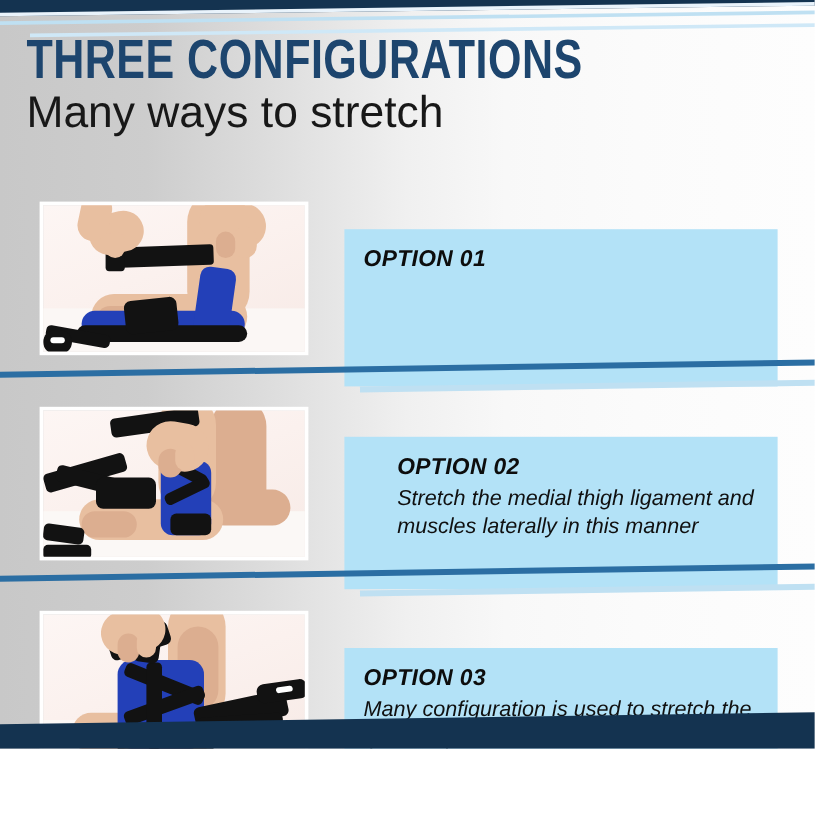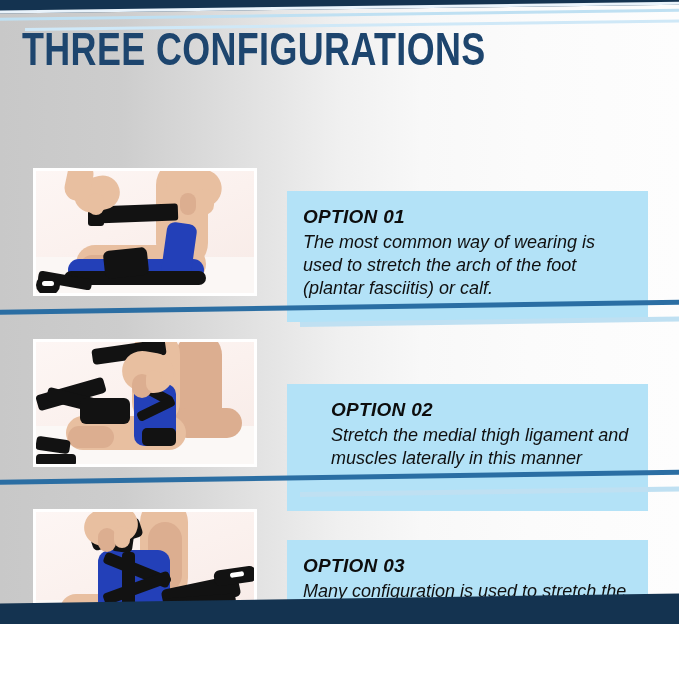--- a/index.html
+++ b/index.html
@@ -199,20 +199,21 @@
 
 <div id="page">
 
   <div class="band-top"></div>
   <div class="band-top-sheen"></div>
   <div class="accent-line accent-a"></div>
   <div class="accent-line accent-b"></div>
 
   <div class="header">
     <div class="title">THREE CONFIGURATIONS</div>
+    <div class="subtitle">Many ways to stretch</div>
   </div>
 
   <div class="row" style="top:0;">
     <div class="photo" style="top:168px;">
       <div class="photo-inner">
         <div class="floor" style="left:0; top:86px; width:224px; height:42px; background:#fbf7f5;"></div>
 
         <div class="skin" style="left:120px; top:-12px; width:52px; height:110px; border-radius:26px;"></div>
 
         <div class="skin" style="left:40px; top:74px; width:130px; height:38px; border-radius:19px;"></div>
@@ -235,21 +236,20 @@
         <div class="skin" style="left:38px; top:6px; width:46px; height:34px; border-radius:17px; transform:rotate(-14deg);"></div>
         <div class="skin" style="left:30px; top:-10px; width:26px; height:40px; border-radius:13px; transform:rotate(12deg);"></div>
         <div class="skin" style="left:52px; top:22px; width:16px; height:22px; border-radius:8px;"></div>
         <div class="skin" style="left:130px; top:-4px; width:56px; height:38px; border-radius:19px; transform:rotate(16deg);"></div>
         <div class="skin" style="left:158px; top:18px; width:20px; height:26px; border-radius:10px;"></div>
         <div class="skin2" style="left:144px; top:22px; width:16px; height:22px; border-radius:8px;"></div>
       </div>
     </div>
     <div class="panel" style="top:163px; height:131px;">
       <div class="opt-title">OPTION 01</div>
-      <div class="opt-body">The most common way of wearing is used to stretch the arch of the foot (plantar fasciitis) or calf.</div>
     </div>
   </div>
 
   <div class="divider" style="top:310px;"></div>
   <div class="divider-sub" style="top:322px;"></div>
 
   <div class="row" style="top:0;">
     <div class="photo" style="top:339px;">
       <div class="photo-inner">
         <div class="floor" style="left:0; top:84px; width:224px; height:44px; background:#fbf8f6;"></div>
@@ -272,21 +272,21 @@
         <div class="strapk" style="left:44px; top:56px; width:50px; height:26px; border-radius:6px;"></div>
         <div class="strapk" style="left:0px; top:96px; width:34px; height:14px; border-radius:4px; transform:rotate(8deg);"></div>
         <div class="strapk" style="left:0px; top:112px; width:40px; height:12px; border-radius:4px;"></div>
         <div class="strapk" style="left:56px; top:2px; width:74px; height:16px; border-radius:4px; transform:rotate(-8deg);"></div>
 
         <div class="skin" style="left:86px; top:10px; width:52px; height:40px; border-radius:20px; transform:rotate(10deg);"></div>
         <div class="skin2" style="left:96px; top:32px; width:20px; height:24px; border-radius:10px;"></div>
         <div class="skin" style="left:110px; top:28px; width:16px; height:22px; border-radius:8px;"></div>
       </div>
     </div>
-    <div class="panel" style="top:356px; height:127px;padding-left:44px;">
+    <div class="panel" style="top:336px; height:127px;padding-left:44px;">
       <div class="opt-title">OPTION 02</div>
       <div class="opt-body">Stretch the medial thigh ligament and muscles laterally in this manner</div>
     </div>
   </div>
 
   <div class="divider" style="top:480px;"></div>
   <div class="divider-sub" style="top:492px;"></div>
 
   <div class="row" style="top:0;">
     <div class="photo" style="top:509px;">

